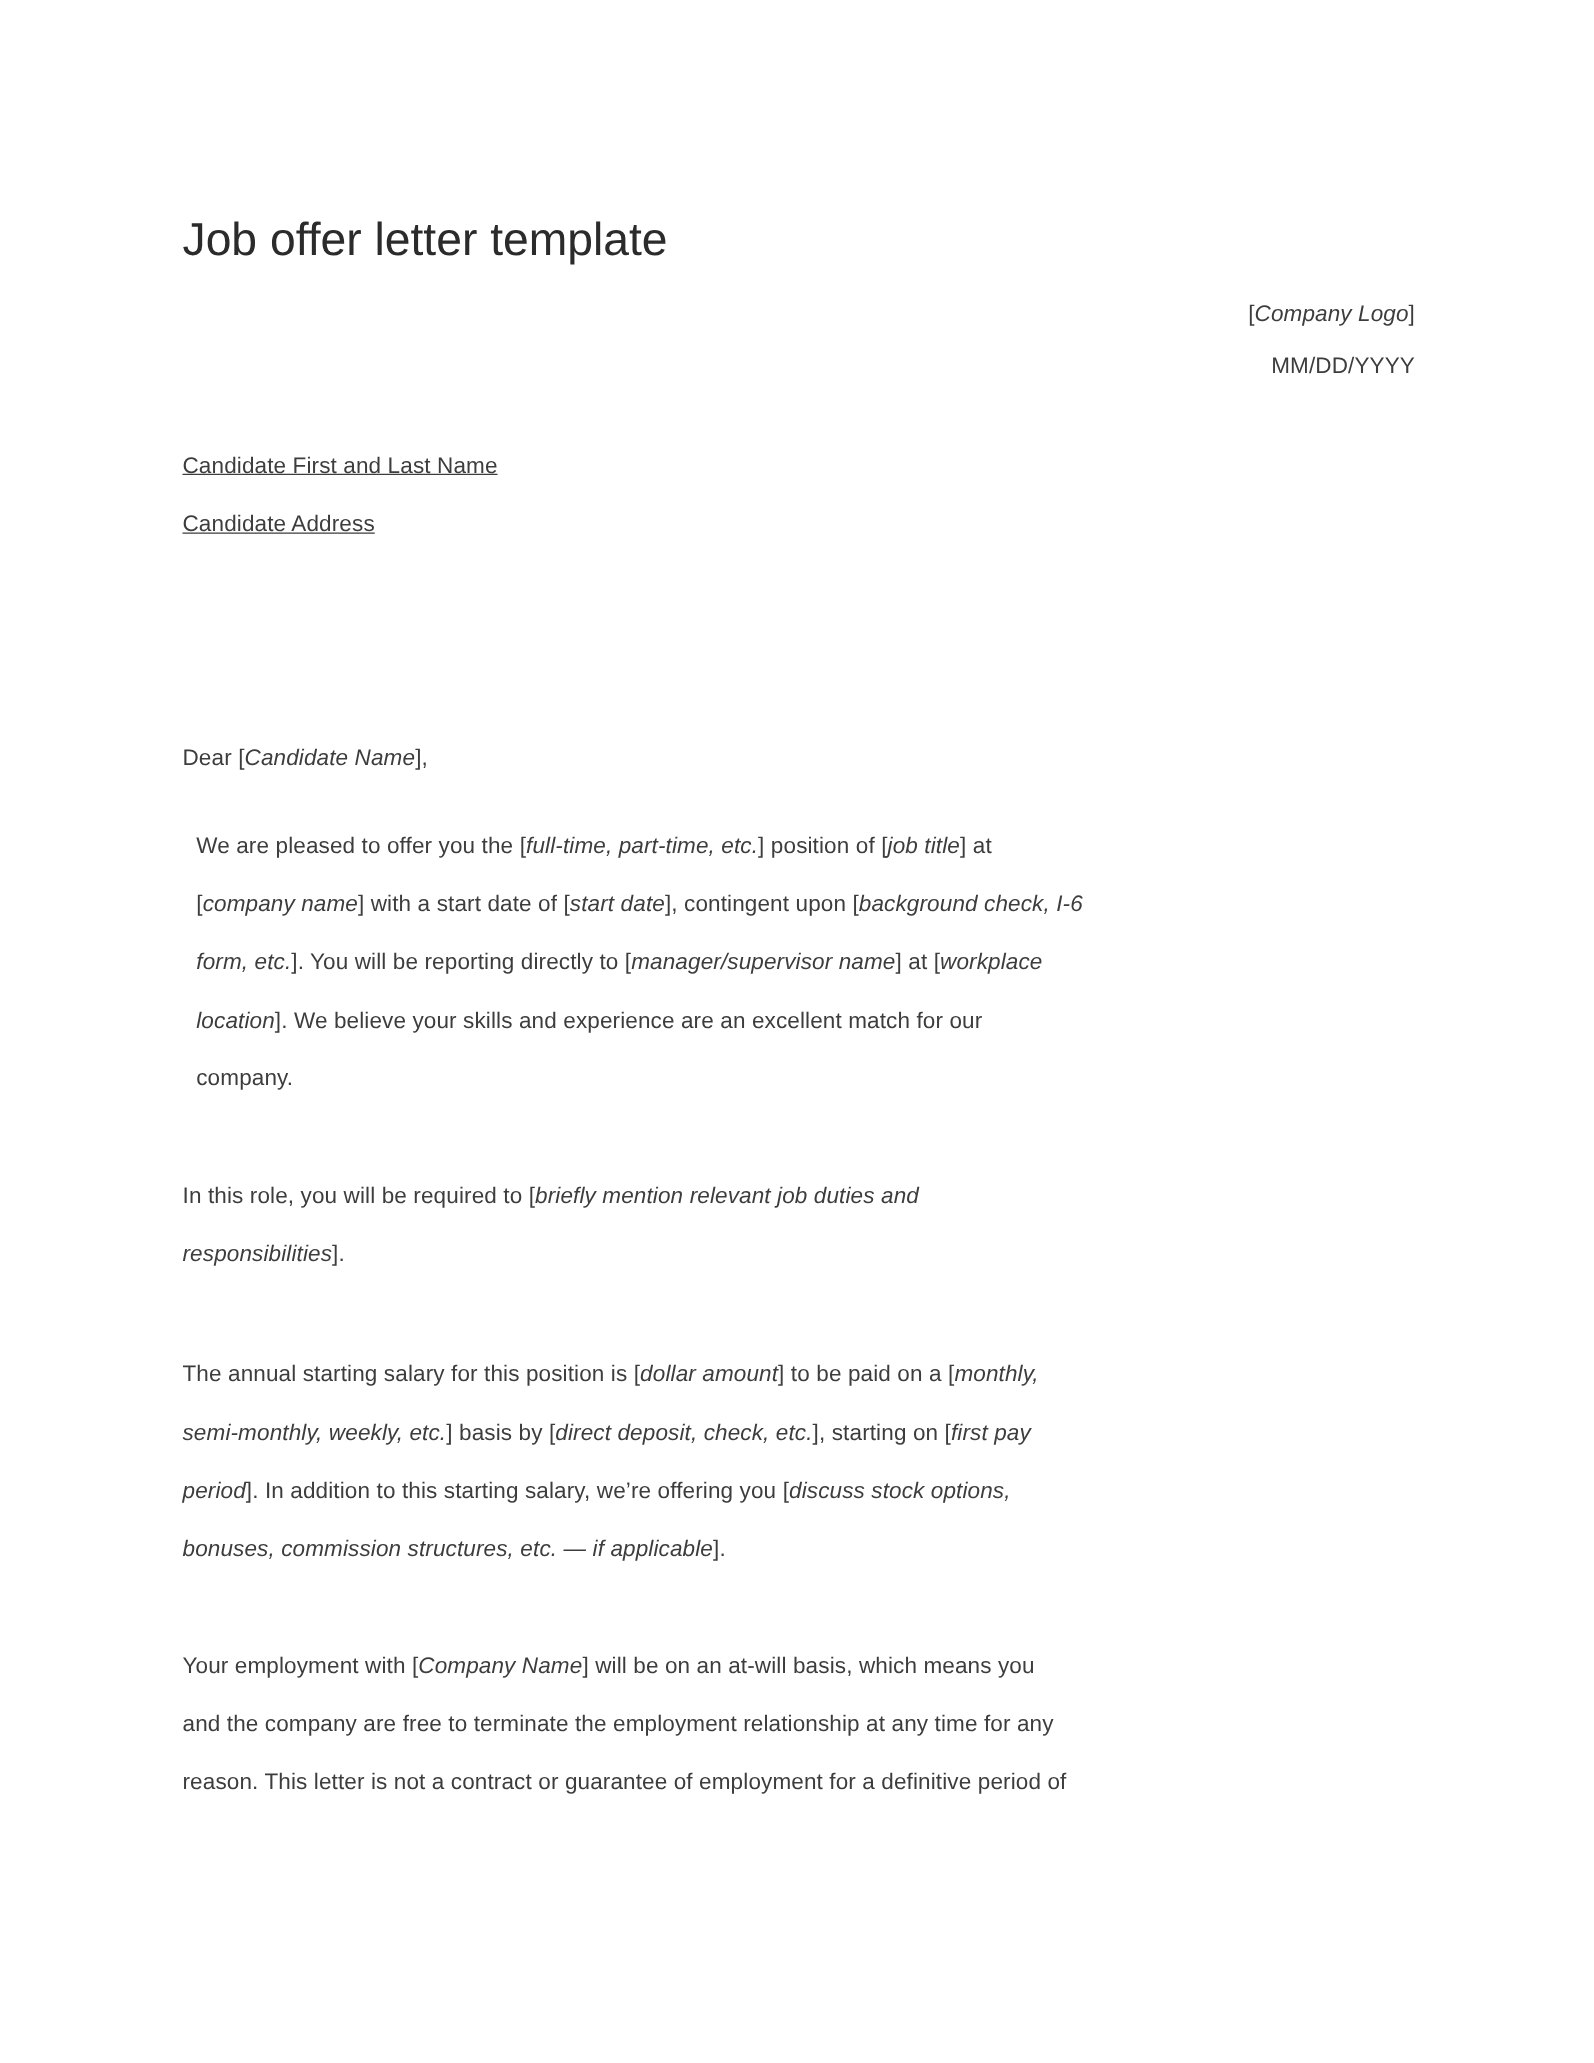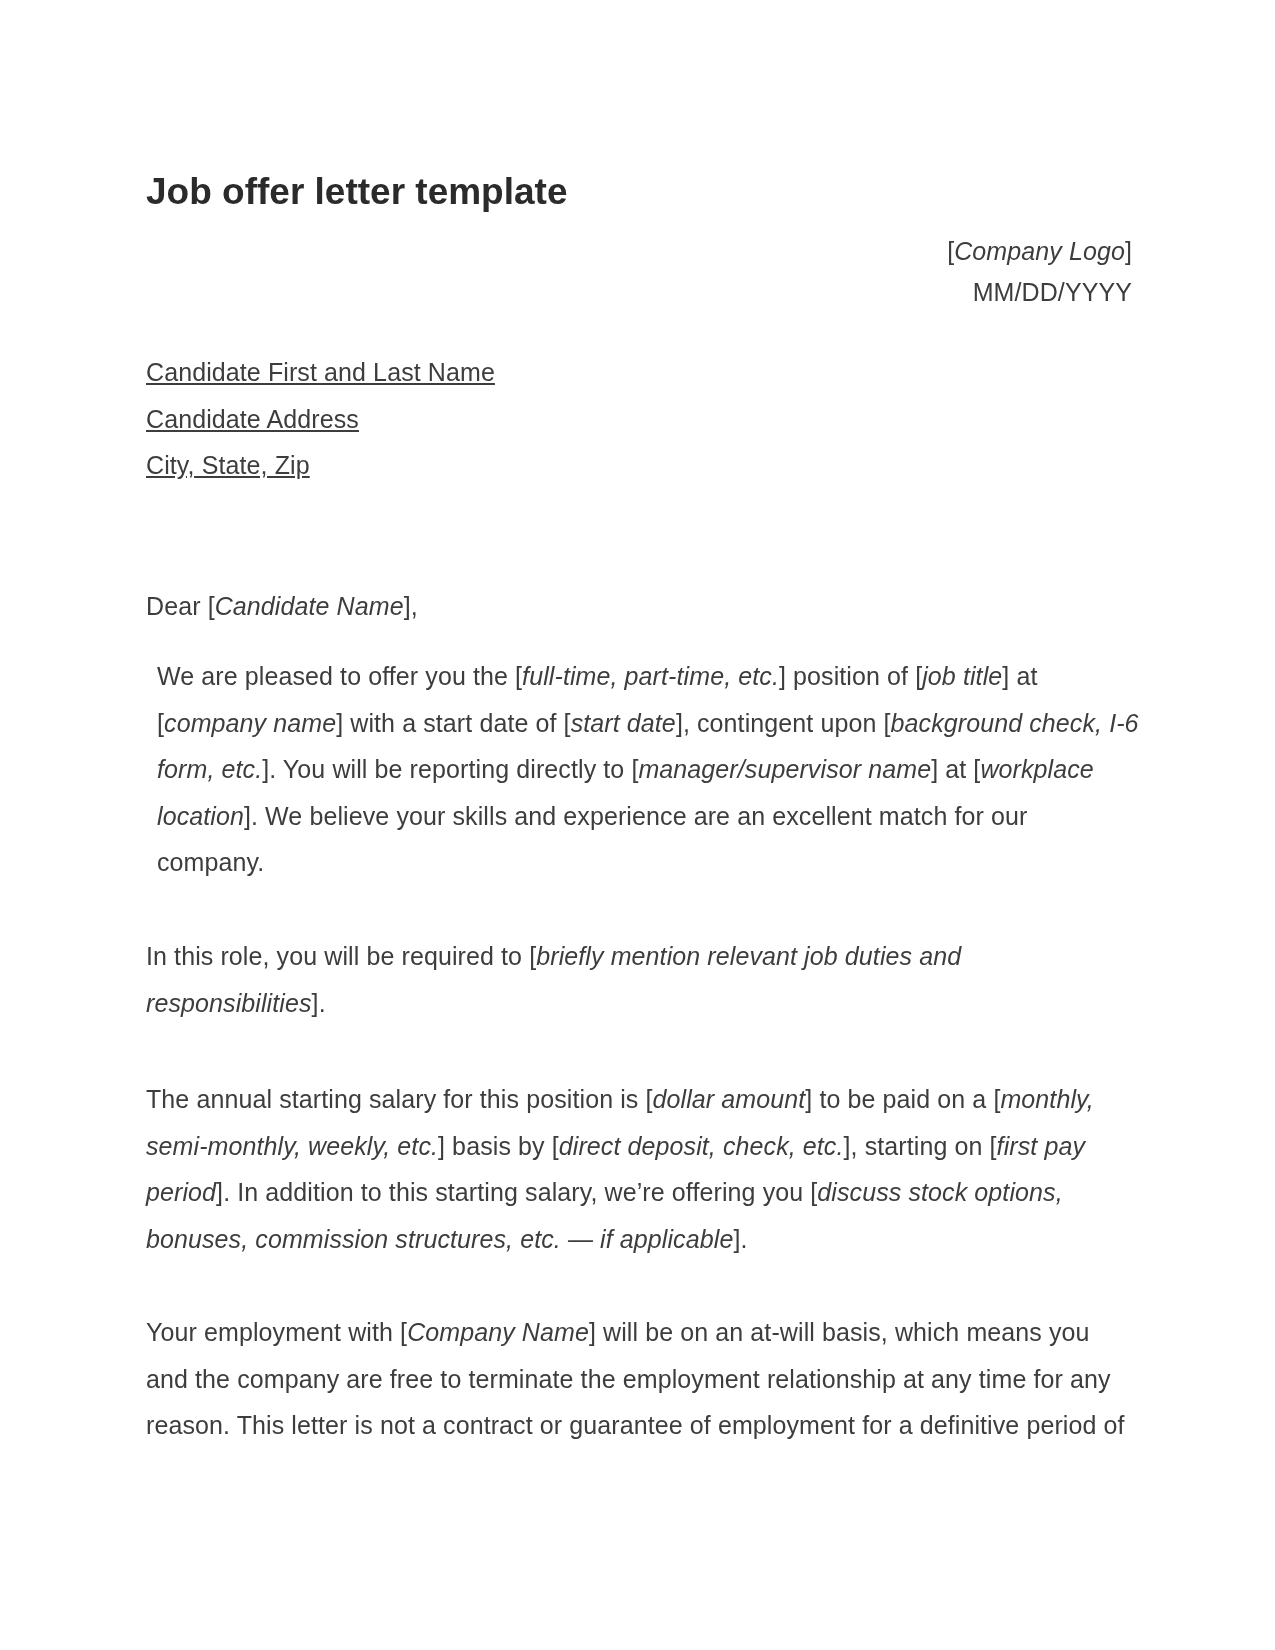--- a/index.html
+++ b/index.html
@@ -16,36 +16,36 @@
   }
   .page {
     position: absolute;
     inset: 0;
     background: #ffffff;
   }
   .block {
     position: absolute;
     left: 146px;
     width: 986px;
-    font-size: 25px;
+    font-size: 18px;
     line-height: 46.5px;
     color: #3d3d3d;
     letter-spacing: 0.1px;
   }
   .line {
     white-space: pre;
   }
   .it {
     font-style: italic;
   }
   #doc-title {
     top: 143px;
     font-size: 37px;
     line-height: 48px;
-    font-weight: 700;
+    font-weight: 400;
     color: #2b2b2b;
     letter-spacing: 0;
   }
   #logo-line   { top: 228px; text-align: right; }
   #date-line   { top: 269px; text-align: right; }
   #recipient   { top: 349px; text-decoration: underline; }
   #salutation  { top: 583px; }
   #para-1      { top: 653px; margin-left: 11px; }
   #para-2      { top: 933px; }
   #para-3      { top: 1076px; }
@@ -60,21 +60,20 @@
 
   <div id="logo-line" class="block">
       <div class="line"><span>[</span><span class="it">Company Logo</span><span>]</span></div>
     </div>
 
   <div id="date-line" class="block line">MM/DD/YYYY</div>
 
   <div id="recipient" class="block">
       <div class="line"><span>Candidate First and Last Name</span></div>
       <div class="line"><span>Candidate Address</span></div>
-      <div class="line"><span>City, State, Zip</span></div>
     </div>
 
   <div id="salutation" class="block">
       <div class="line"><span>Dear </span><span>[</span><span class="it">Candidate Name</span><span>]</span><span>,</span></div>
     </div>
 
   <div id="para-1" class="block">
       <div class="line"><span>We are pleased to offer you the </span><span>[</span><span class="it">full-time, part-time, etc.</span><span>]</span><span> position of </span><span>[</span><span class="it">job title</span><span>]</span><span> at</span></div>
       <div class="line"><span>[</span><span class="it">company name</span><span>]</span><span> with a start date of </span><span>[</span><span class="it">start date</span><span>]</span><span>, contingent upon </span><span>[</span><span class="it">background check, I-6</span></div>
       <div class="line"><span class="it">form, etc.</span><span>]</span><span>. You will be reporting directly to </span><span>[</span><span class="it">manager/supervisor name</span><span>]</span><span> at </span><span>[</span><span class="it">workplace</span></div>

